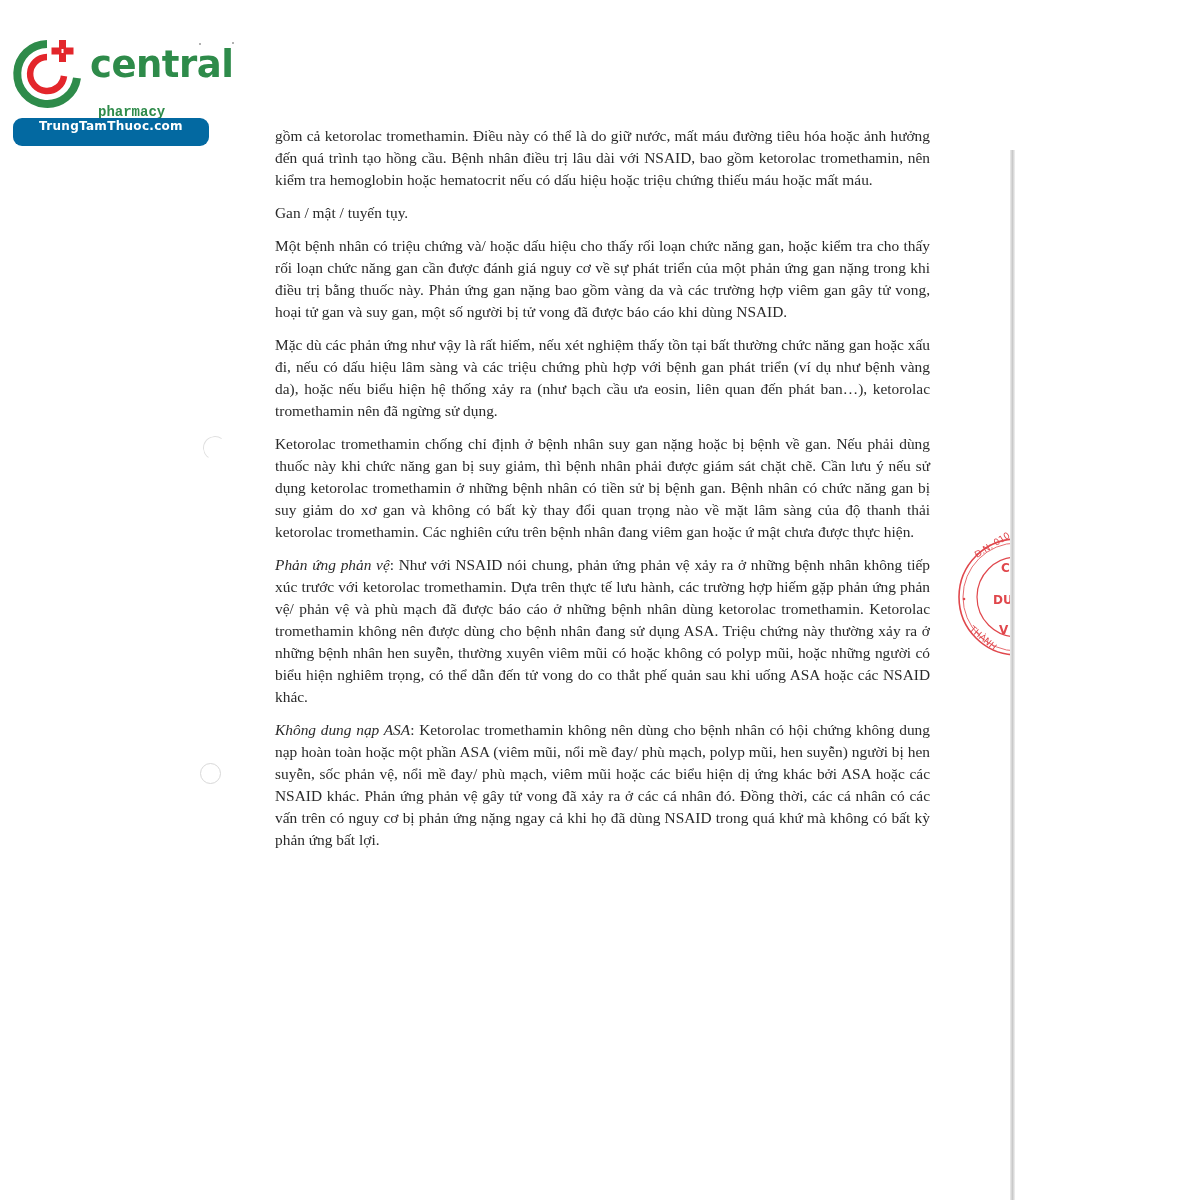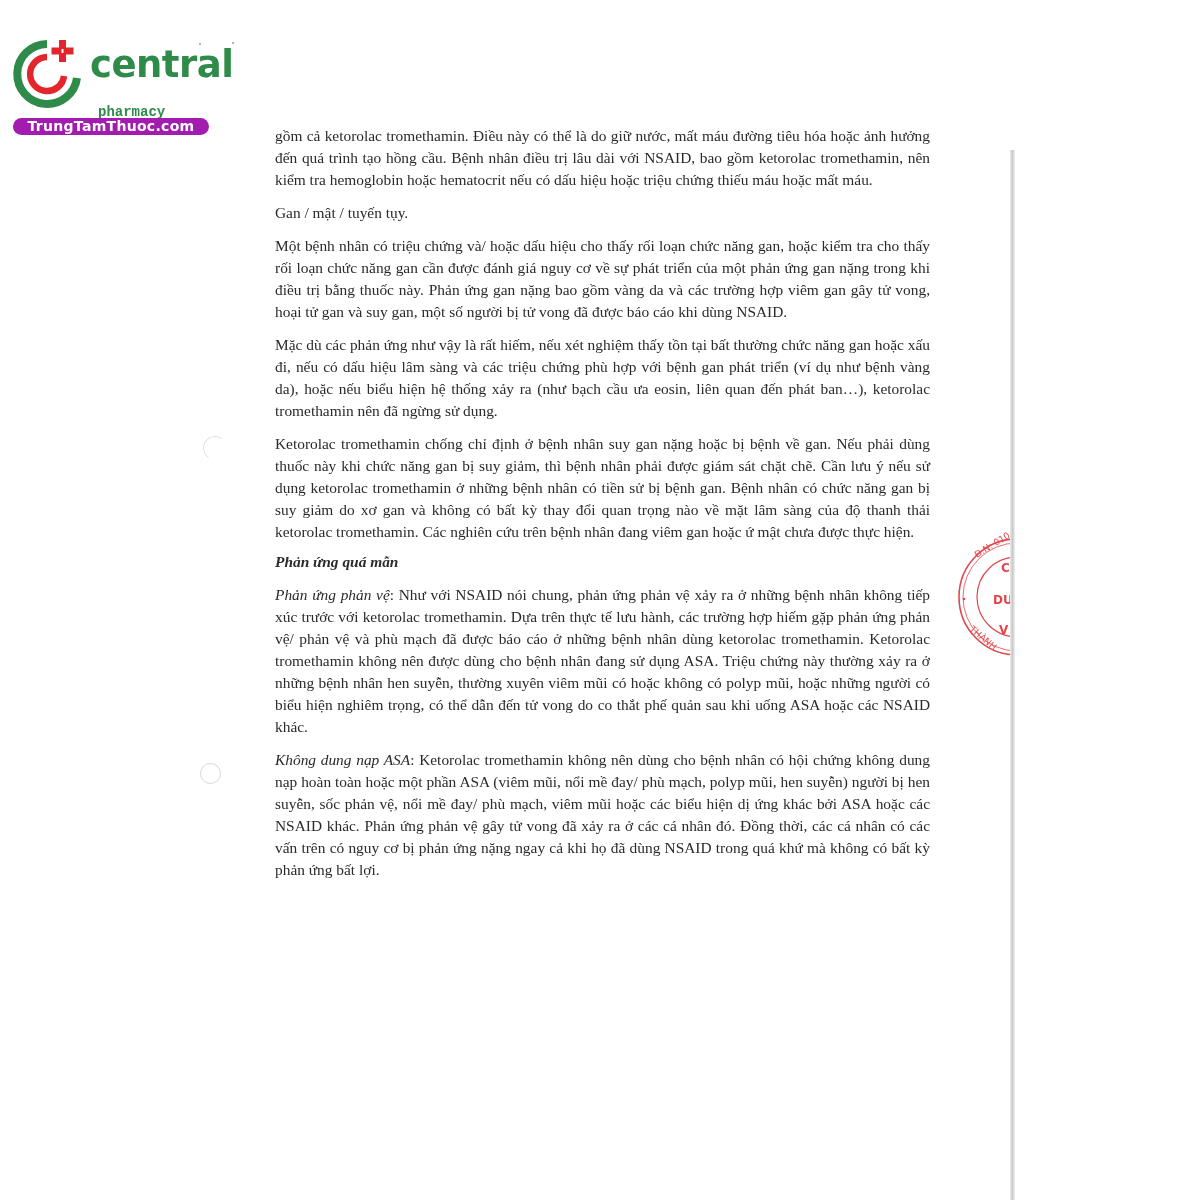--- a/index.html
+++ b/index.html
@@ -49,27 +49,27 @@
       font-size: 14px;
       color: #2e8b4a;
       line-height: 1;
       margin-top: 16px;
     }
     .logo-pill {
       position: absolute;
       left: 5px;
       top: 80px;
       width: 196px;
-      height: 17px;
+      height: 28px;
       border-radius: 9px;
-      background: #a21caf;
+      background: #0369a1;
       color: #ffffff;
       font-family: "DejaVu Sans", sans-serif;
       font-weight: bold;
-      font-size: 14px;
+      font-size: 12px;
       line-height: 17px;
       text-align: center;
       letter-spacing: 0.3px;
     }
     .doc {
       position: absolute;
       left: 275px;
       top: 114px;
       width: 655px;
       font-size: 15.4px;
@@ -157,21 +157,20 @@
 <div class="punch punch-top"></div>
 <div class="punch punch-bottom"></div>
 
 <div class="doc">
   <p>gồm cả ketorolac tromethamin. Điều này có thể là do giữ nước, mất máu đường tiêu hóa hoặc ảnh hưởng đến quá trình tạo hồng cầu. Bệnh nhân điều trị lâu dài với NSAID, bao gồm ketorolac tromethamin, nên kiểm tra hemoglobin hoặc hematocrit nếu có dấu hiệu hoặc triệu chứng thiếu máu hoặc mất máu.</p>
   <p>Gan / mật / tuyến tụy.</p>
   <p>Một bệnh nhân có triệu chứng và/ hoặc dấu hiệu cho thấy rối loạn chức năng gan, hoặc kiểm tra cho thấy rối loạn chức năng gan cần được đánh giá nguy cơ về sự phát triển của một phản ứng gan nặng trong khi điều trị bằng thuốc này. Phản ứng gan nặng bao gồm vàng da và các trường hợp viêm gan gây tử vong, hoại tử gan và suy gan, một số người bị tử vong đã được báo cáo khi dùng NSAID.</p>
   <p>Mặc dù các phản ứng như vậy là rất hiếm, nếu xét nghiệm thấy tồn tại bất thường chức năng gan hoặc xấu đi, nếu có dấu hiệu lâm sàng và các triệu chứng phù hợp với bệnh gan phát triển (ví dụ như bệnh vàng da), hoặc nếu biểu hiện hệ thống xảy ra (như bạch cầu ưa eosin, liên quan đến phát ban…), ketorolac tromethamin nên đã ngừng sử dụng.</p>
   <p>Ketorolac tromethamin chống chỉ định ở bệnh nhân suy gan nặng hoặc bị bệnh về gan. Nếu phải dùng thuốc này khi chức năng gan bị suy giảm, thì bệnh nhân phải được giám sát chặt chẽ. Cần lưu ý nếu sử dụng ketorolac tromethamin ở những bệnh nhân có tiền sử bị bệnh gan. Bệnh nhân có chức năng gan bị suy giảm do xơ gan và không có bất kỳ thay đổi quan trọng nào về mặt lâm sàng của độ thanh thải ketorolac tromethamin. Các nghiên cứu trên bệnh nhân đang viêm gan hoặc ứ mật chưa được thực hiện.</p>
 
-  <p class="heading">Phản ứng quá mẫn</p>
 
   <p><span class="lead">Phản ứng phản vệ</span><span>: Như với NSAID nói chung, phản ứng phản vệ xảy ra ở những bệnh nhân không tiếp xúc trước với ketorolac tromethamin. Dựa trên thực tế lưu hành, các trường hợp hiếm gặp phản ứng phản vệ/ phản vệ và phù mạch đã được báo cáo ở những bệnh nhân dùng ketorolac tromethamin. Ketorolac tromethamin không nên được dùng cho bệnh nhân đang sử dụng ASA. Triệu chứng này thường xảy ra ở những bệnh nhân hen suyễn, thường xuyên viêm mũi có hoặc không có polyp mũi, hoặc những người có biểu hiện nghiêm trọng, có thể dẫn đến tử vong do co thắt phế quản sau khi uống ASA hoặc các NSAID khác.</span></p>
 
   <p><span class="lead">Không dung nạp ASA</span><span>: Ketorolac tromethamin không nên dùng cho bệnh nhân có hội chứng không dung nạp hoàn toàn hoặc một phần ASA (viêm mũi, nổi mề đay/ phù mạch, polyp mũi, hen suyễn) người bị hen suyễn, sốc phản vệ, nổi mề đay/ phù mạch, viêm mũi hoặc các biểu hiện dị ứng khác bởi ASA hoặc các NSAID khác. Phản ứng phản vệ gây tử vong đã xảy ra ở các cá nhân đó. Đồng thời, các cá nhân có các vấn trên có nguy cơ bị phản ứng nặng ngay cả khi họ đã dùng NSAID trong quá khứ mà không có bất kỳ phản ứng bất lợi.</span></p>
 
 </div>
 
 <div class="stamp">
   <svg width="120" height="150" viewBox="0 0 120 150">
     <circle cx="62" cy="75" r="58" fill="none" stroke="#e0474c" stroke-width="1.6"></circle>

